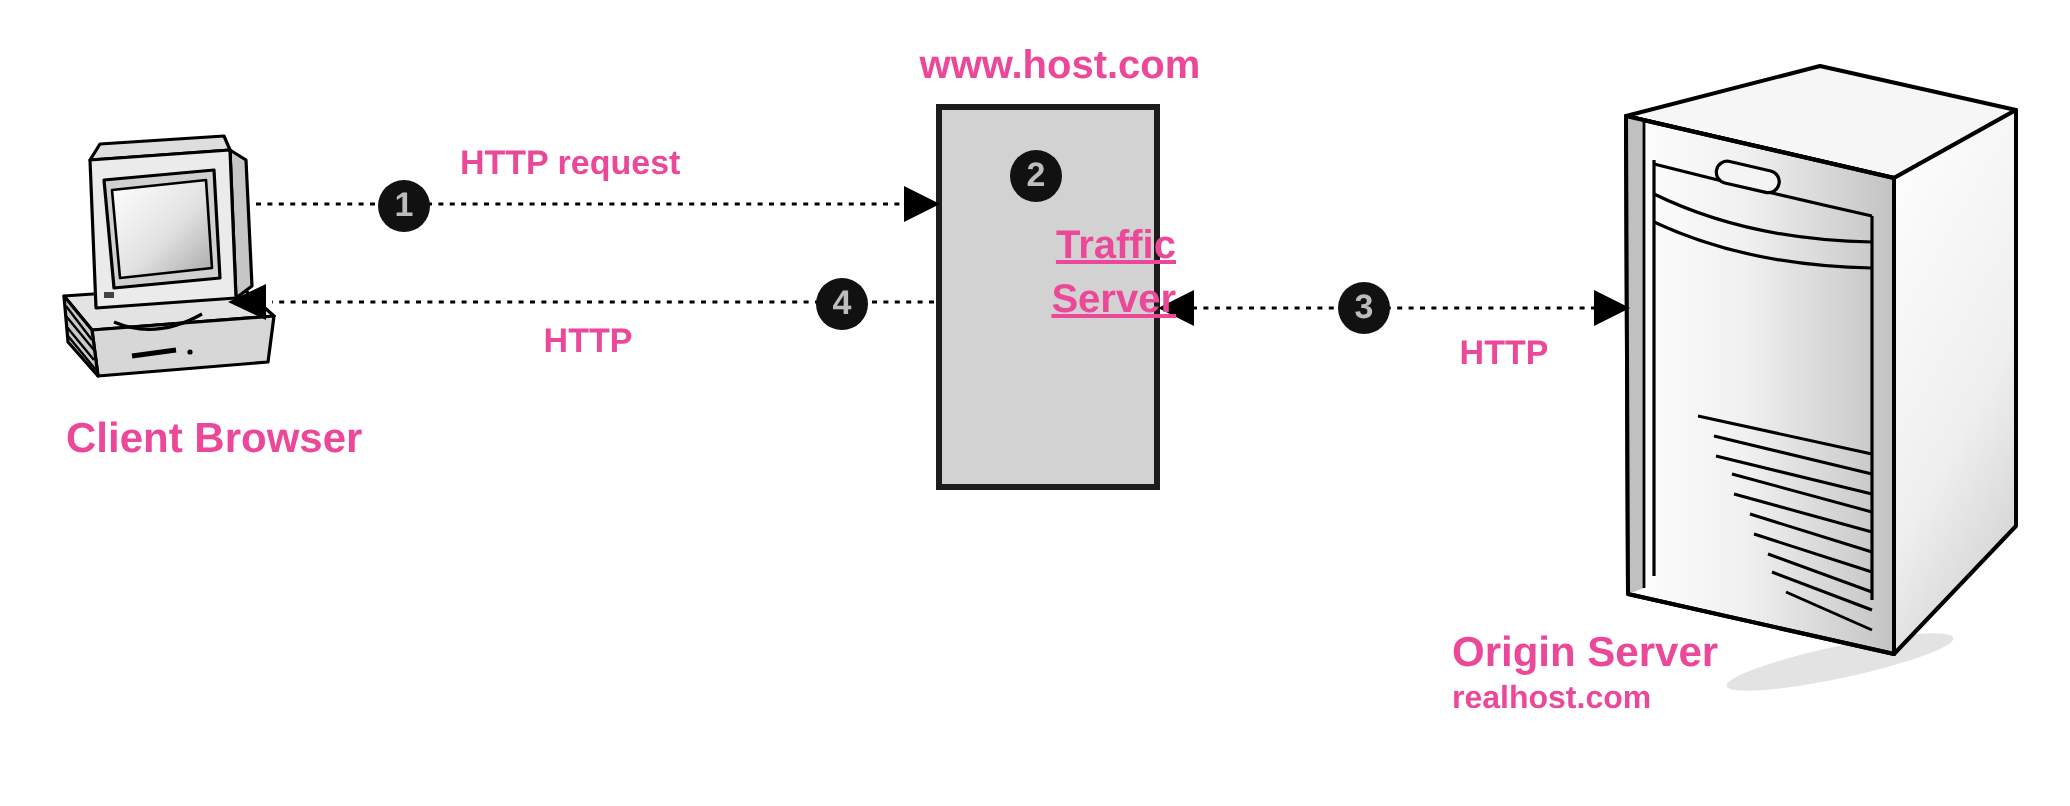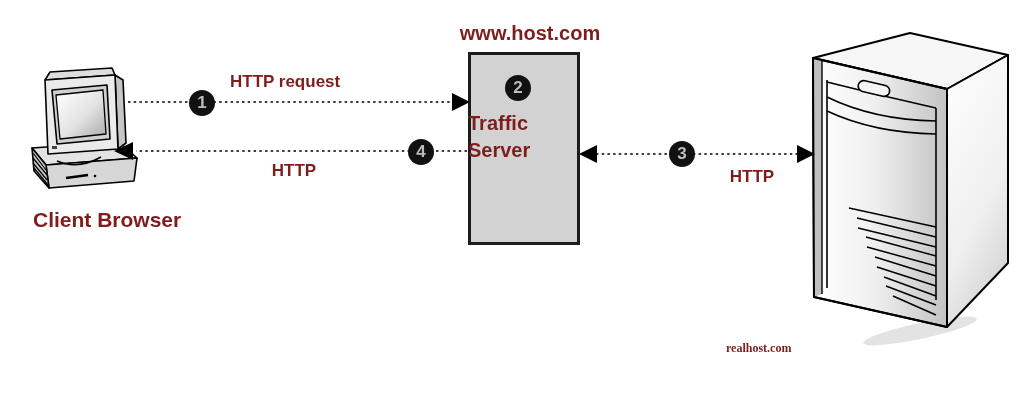--- a/index.html
+++ b/index.html
@@ -11,31 +11,31 @@
     overflow:hidden;
   }
   .artwork{position:absolute;left:0;top:0;z-index:1;}
   .ts-box{
     position:absolute;left:468px;top:52px;
     width:106px;height:187px;
     background:#d2d2d2;border:3px solid #1c1c1c;
     z-index:0;
   }
   .label{
-    position:absolute;color:#7f1d1d;font-weight:bold;z-index:2;
+    position:absolute;color:#ec4899;font-weight:bold;z-index:2;
     white-space:pre-line;
   }
   .lbl-www{left:445px;top:22px;width:170px;text-align:center;font-size:20px;}
-  .lbl-ts{left:468px;top:110px;width:120px;text-align:left;font-size:20px;line-height:27px;}
+  .lbl-ts{left:468px;top:110px;width:120px;text-align:right;font-size:20px;line-height:27px;text-decoration:underline;}
   .lbl-httpreq{left:230px;top:72px;width:160px;font-size:17px;}
   .lbl-http-left{left:244px;top:161px;width:100px;text-align:center;font-size:17px;}
   .lbl-http-right{left:702px;top:167px;width:100px;text-align:center;font-size:17px;}
   .lbl-client{left:33px;top:208px;font-size:21px;}
   .lbl-origin{left:726px;top:315px;font-size:21px;}
-  .lbl-realhost{left:726px;top:341px;font-size:12px;font-family:Liberation Serif, serif;}
+  .lbl-realhost{left:726px;top:341px;font-size:16px;}
   .badge{
     position:absolute;width:26px;height:26px;border-radius:50%;
     background:#111111;color:#bdbdbd;
     font-weight:bold;font-size:17px;line-height:26px;text-align:center;
     z-index:3;
   }
   .badge-1{left:189px;top:90px;}
   .badge-2{left:505px;top:75px;}
   .badge-3{left:669px;top:141px;}
   .badge-4{left:408px;top:139px;}
@@ -115,20 +115,21 @@
     </g>
   </svg>
 
   <div class="label lbl-www">www.host.com</div>
   <div class="label lbl-ts">Traffic
 Server</div>
   <div class="label lbl-httpreq">HTTP request</div>
   <div class="label lbl-http-left">HTTP</div>
   <div class="label lbl-http-right">HTTP</div>
   <div class="label lbl-client">Client Browser</div>
+  <div class="label lbl-origin">Origin Server</div>
   <div class="label lbl-realhost">realhost.com</div>
 
   <div class="badge badge-1">1</div>
   <div class="badge badge-2">2</div>
   <div class="badge badge-3">3</div>
   <div class="badge badge-4">4</div>
 
 </div>
 
 </body></html>

